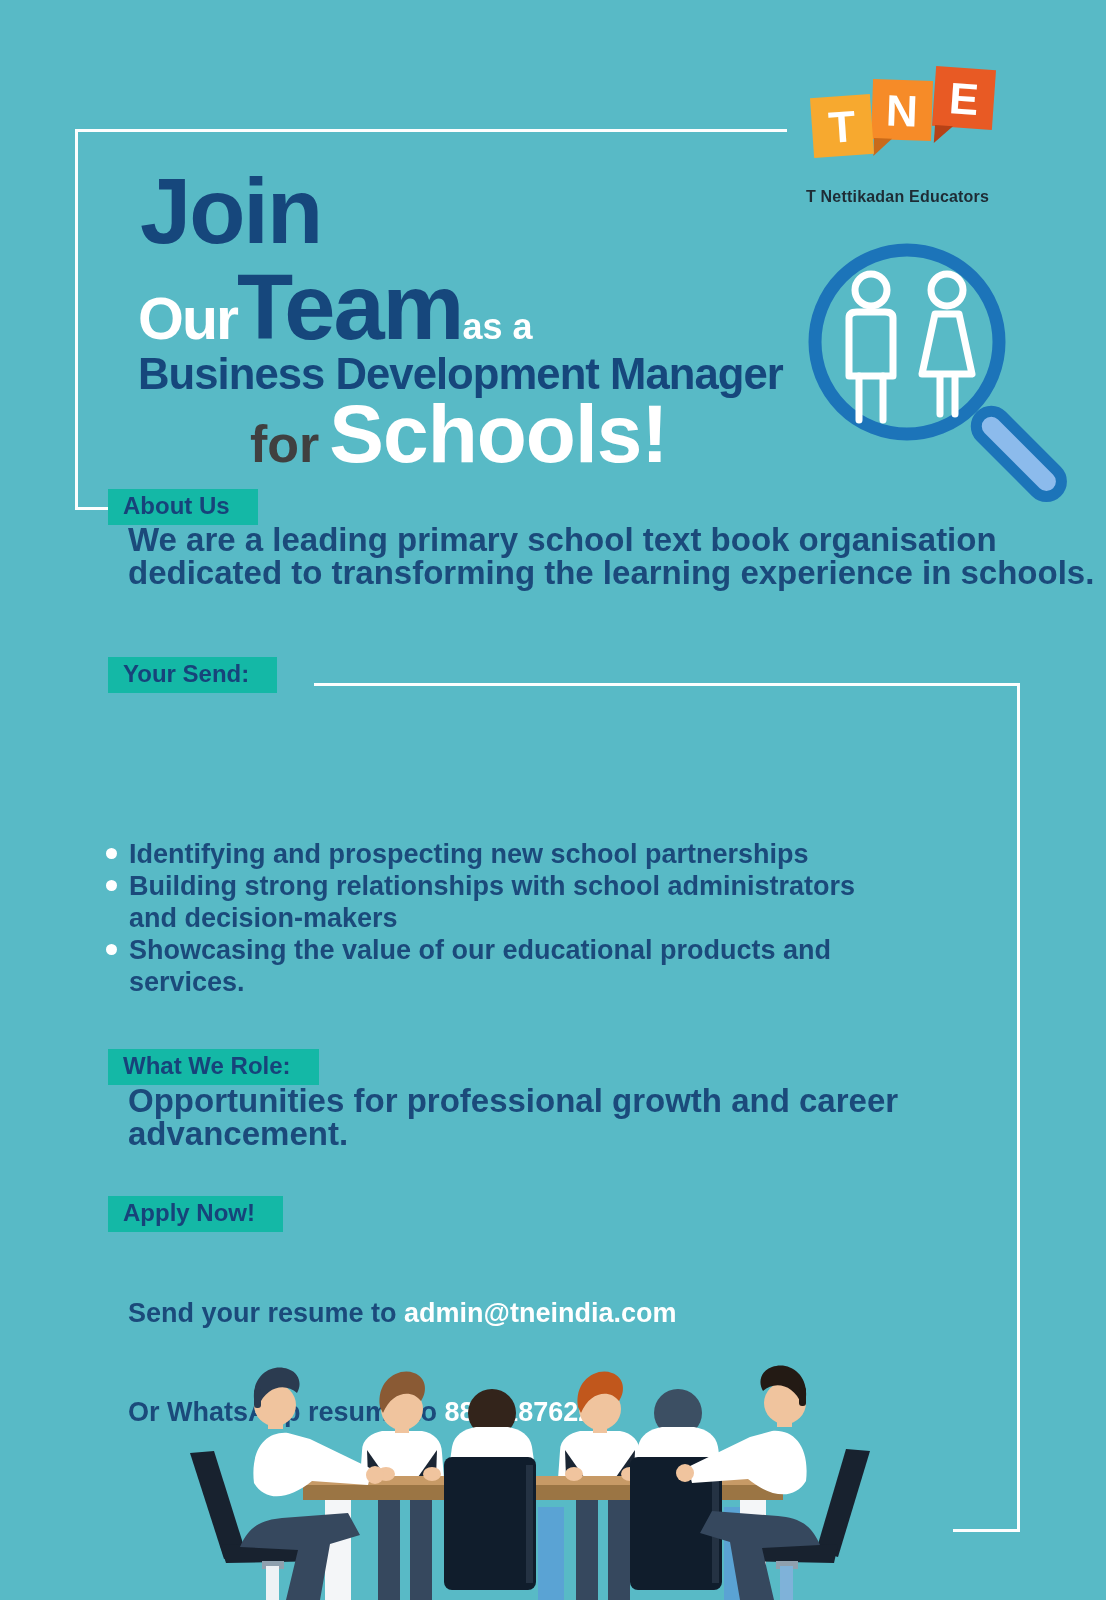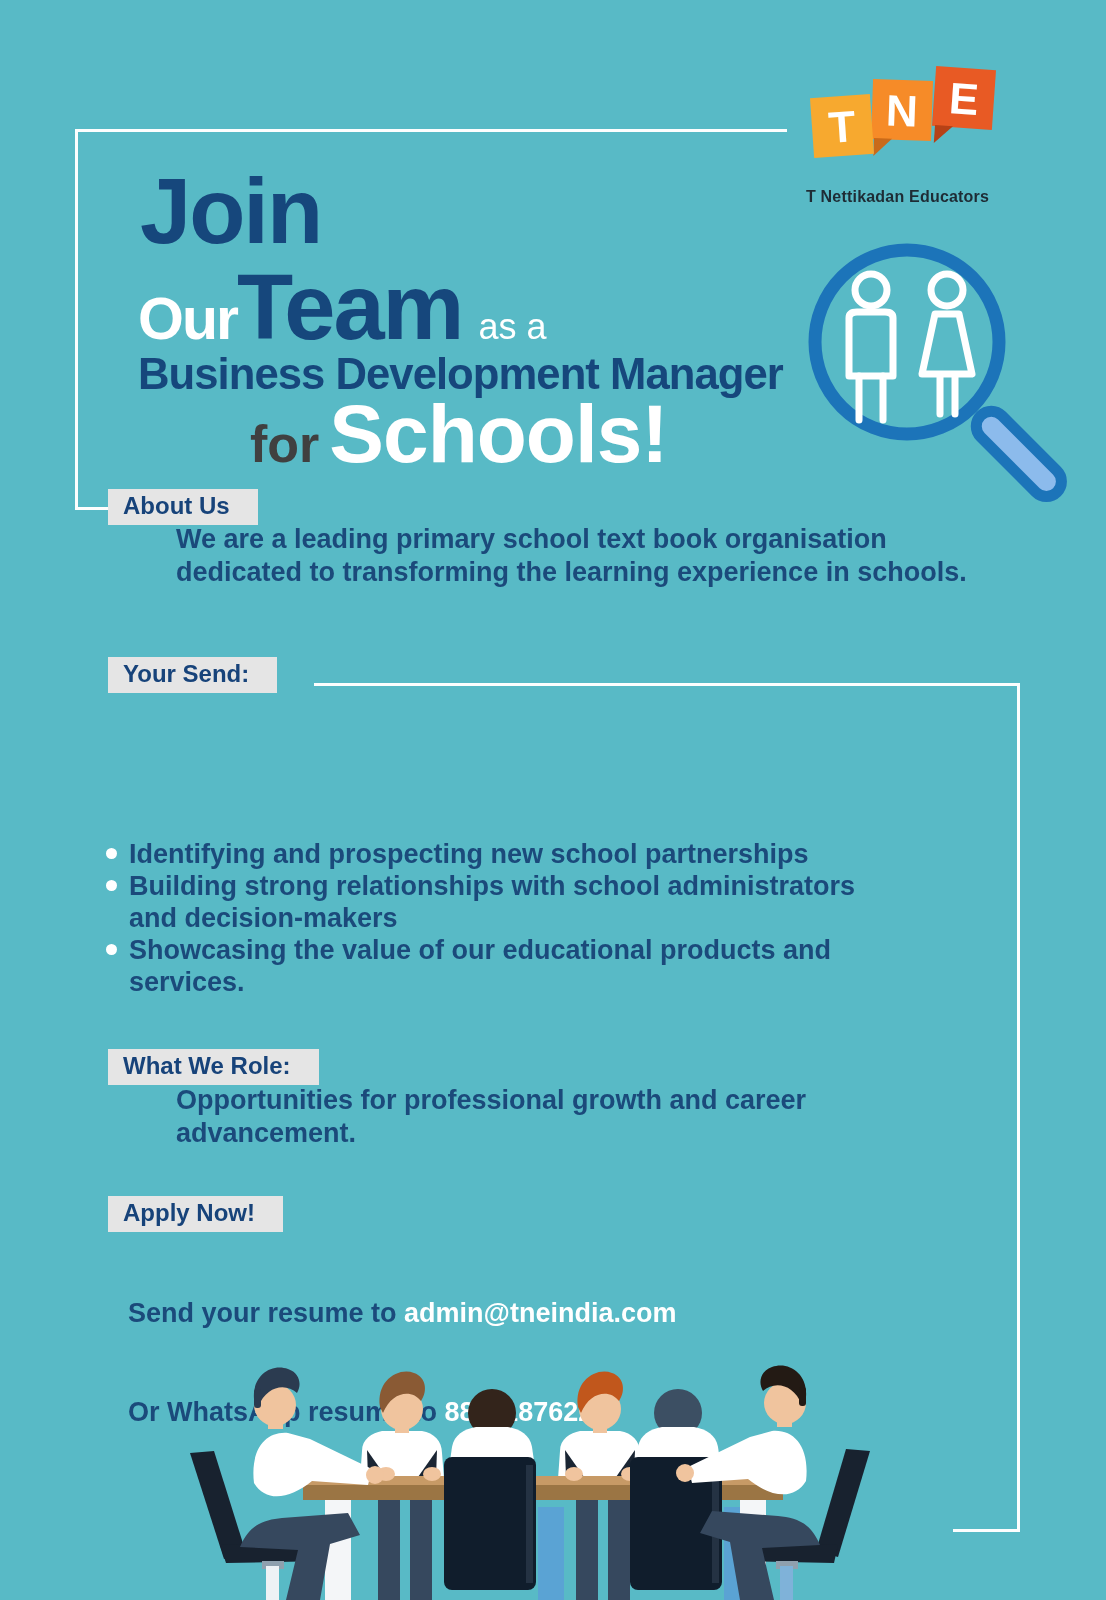--- a/index.html
+++ b/index.html
@@ -26,37 +26,37 @@
     white-space:nowrap;
   }
 
   
   .hero{position:absolute; left:138px; top:165px; width:720px; color:#16477c;}
   .hero *{line-height:1;}
   .hero-join{position:absolute; top:0; left:2px; font-size:92px; font-weight:bold; letter-spacing:-2px; color:#16477c;}
   .hero-line2{position:absolute; top:96px; left:0; display:flex; align-items:baseline; white-space:pre;}
   .hero-our{font-size:59px; font-weight:bold; letter-spacing:-2px; color:#fff;}
   .hero-team{font-size:92px; font-weight:bold; letter-spacing:-2px; color:#16477c;}
-  .hero-asa{font-size:36px; font-weight:normal; color:#fff; margin-left:16px;}
+  .hero-asa{font-size:36px; font-weight:bold; color:#fff; }
   .hero-line3{position:absolute; top:186px; left:0; font-size:45px; font-weight:bold; letter-spacing:-1px; color:#16477c; transform:scaleX(.97); transform-origin:left; white-space:nowrap;}
   .hero-line4{position:absolute; top:228px; left:112px; display:flex; align-items:baseline; white-space:pre;}
   .hero-for{font-size:52px; font-weight:bold; color:#404040; margin-right:10px;}
   .hero-schools{font-size:82px; font-weight:bold; color:#fff; letter-spacing:-1px;}
 
   
   .label{
     position:absolute; left:108px; display:inline-block;
-    background:#e5e5e5; color:#17437a;
+    background:#14b8a6; color:#17437a;
     font-size:24px; font-weight:bold;
     padding:3px 28px 5px 15px; white-space:nowrap;
   }
   .body-text{
     position:absolute; left:128px;
-    color:#1b4a7b; font-size:27px; font-weight:bold;
-    line-height:33px; white-space:pre;margin-left:48px;
+    color:#1b4a7b; font-size:33px; font-weight:bold;
+    line-height:33px; white-space:pre;
   }
   .lbl-about{top:489px;}   .body-about{top:523px;}
   .lbl-role{top:657px;}    .body-role{top:692px;}
   .lbl-offer{top:1049px;}  .body-offer{top:1084px;}
   .lbl-apply{top:1196px;}
 
   .bullets{position:absolute; left:106px; top:838px; margin:0; padding:0; list-style:none;}
   .bullets li{
     position:relative; padding-left:23px; margin:0;
     color:#1b4a7b; font-size:27px; font-weight:bold; line-height:32px;

